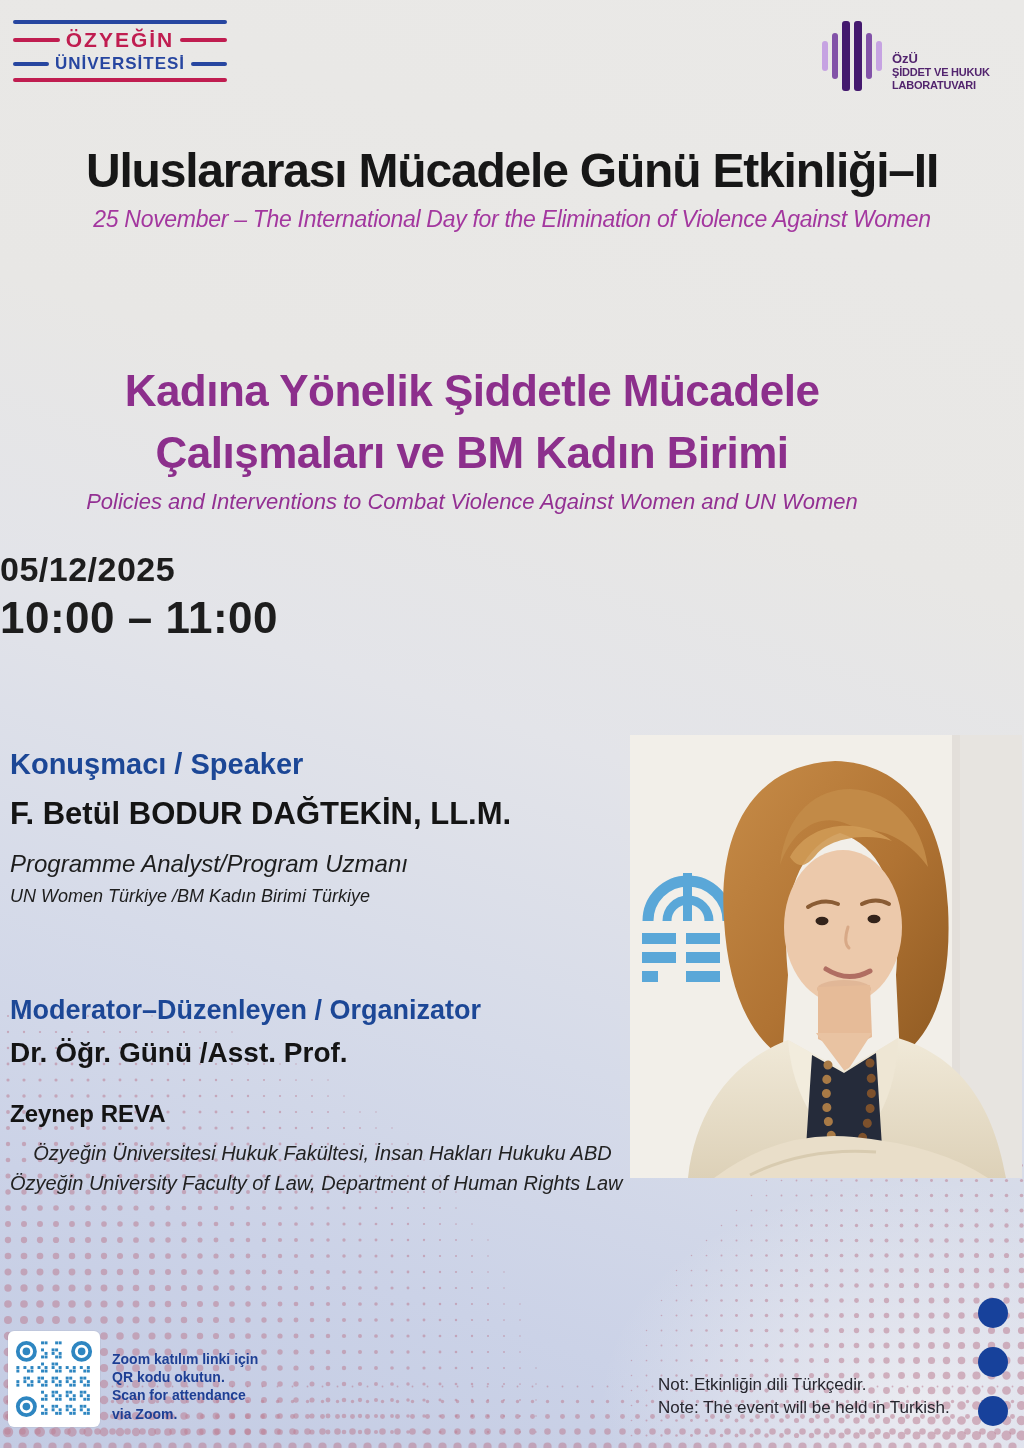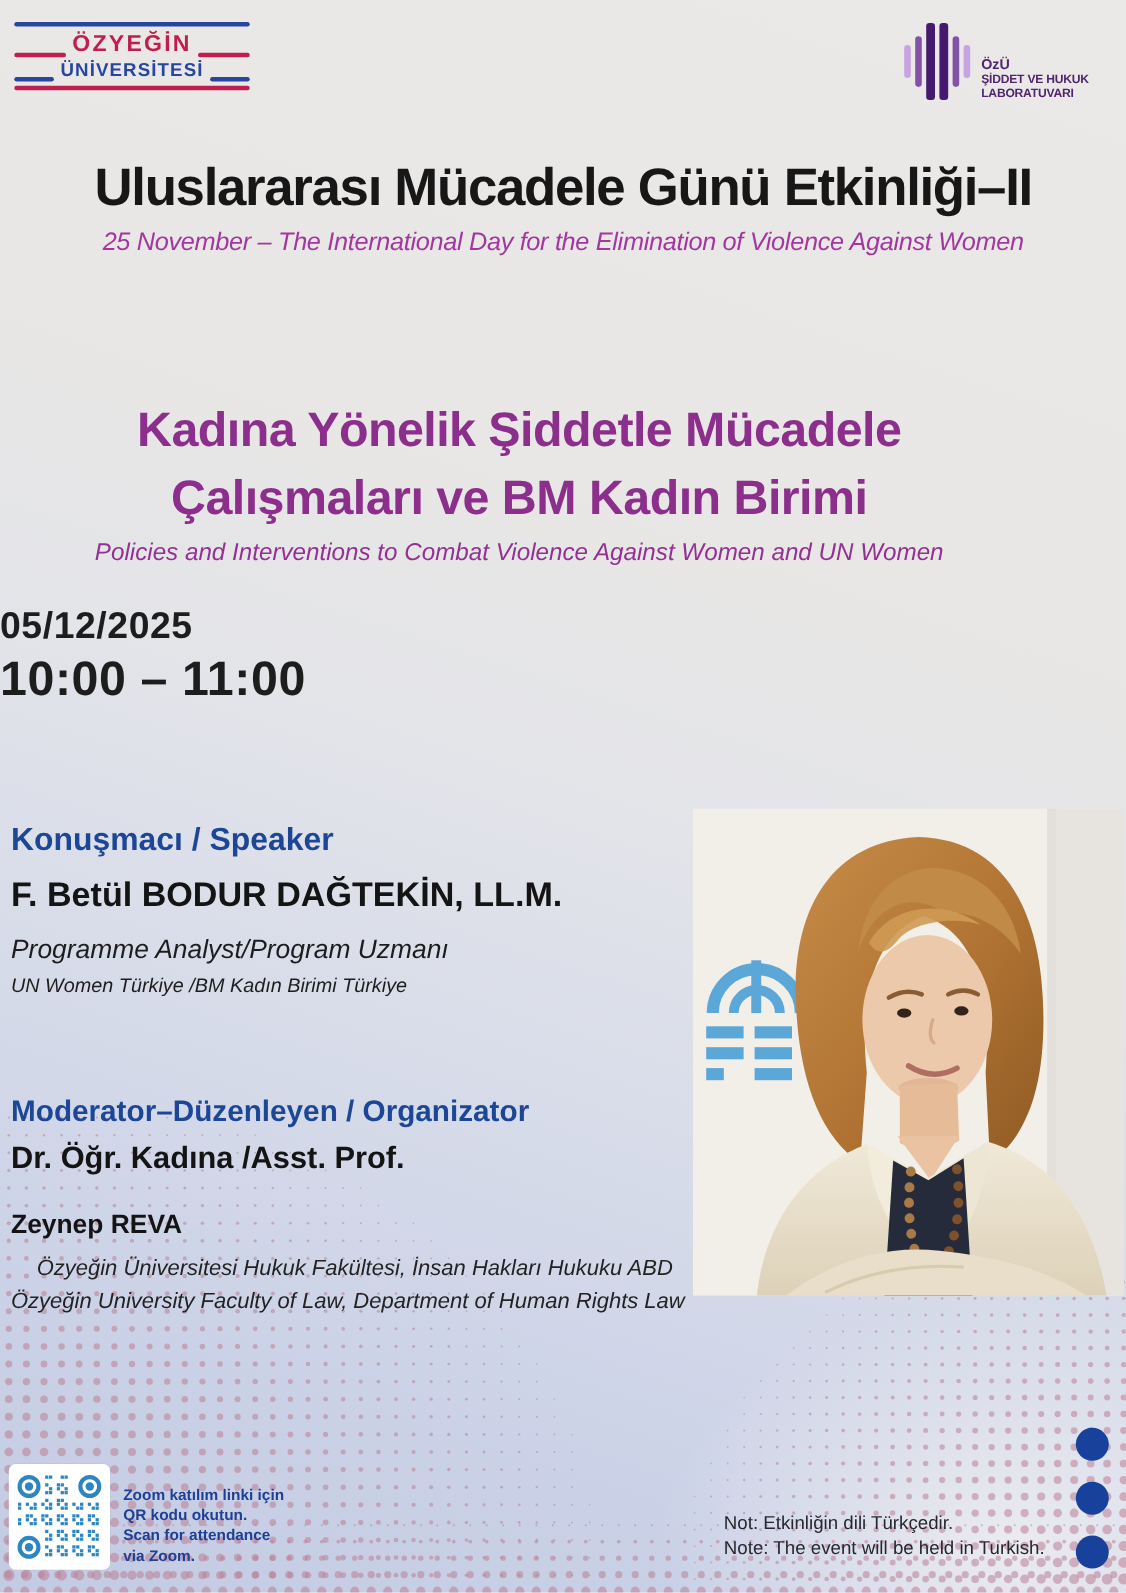--- a/index.html
+++ b/index.html
@@ -9,21 +9,21 @@
     background:
       radial-gradient(460px 320px at 90% 97%, rgba(240,239,242,0.85), rgba(240,239,242,0) 70%),
       linear-gradient(198deg,#eae9e7 0%,#e8e7e5 34%,#e3e4e9 50%,#d6dbe9 68%,#cbd2e7 84%,#c3cbe3 100%);
   }
   .abs{position:absolute;}
   
   .uni-logo{left:13px;top:20px;width:214px;display:flex;flex-direction:column;gap:4px;z-index:3;}
   .uni-rule{height:4px;border-radius:2px;}
   .uni-rule.blue{background:#2746a0;}
   .uni-rule.red{background:#c01d50;}
-  .uni-row{display:flex;align-items:flex-end;gap:6px;font-weight:700;}
+  .uni-row{display:flex;align-items:center;gap:6px;font-weight:700;}
   .uni-row .side{flex:1;height:4px;border-radius:2px;}
   .uni-row.r1{color:#c01d50;font-size:21px;letter-spacing:2px;}
   .uni-row.r1 .side{background:#c01d50;}
   .uni-row.r2{color:#2746a0;font-size:17px;letter-spacing:1px;margin-top:-2px;}
   .uni-row.r2 .side{background:#2746a0;}
   .lab-logo{left:822px;top:20px;width:180px;display:flex;align-items:flex-end;gap:10px;z-index:3;}
   .lab-bars{display:flex;align-items:center;gap:4px;height:72px;}
   .lab-bars span{width:6px;border-radius:3px;display:block;}
   .b1,.b6{height:30px;background:#c6a3e2;}
   .b2,.b5{height:46px;background:#8252a8;}
@@ -1736,21 +1736,21 @@
       <path d="M198,330 C192,386 204,416 214,426" stroke="#a87a46" stroke-width="9" stroke-dasharray="0.1 14" stroke-linecap="round" fill="none"></path>
       <path d="M240,328 C246,382 232,410 218,426" stroke="#7d512c" stroke-width="9" stroke-dasharray="0.1 15" stroke-linecap="round" fill="none"></path>
 
       <path d="M84,443 Q150,394 224,402 Q308,410 358,443 Z" fill="#e9dec9"></path>
       <path d="M120,440 Q176,412 246,417" stroke="#d8cbb0" stroke-width="3" fill="none"></path>
     </svg>
   </div>
 
   <div class="abs moderator-block">
     <div class="mod-h">Moderator–Düzenleyen / Organizator</div>
-    <div class="mod-title">Dr. Öğr. Kadına /Asst. Prof.</div>
+    <div class="mod-title">Dr. Öğr. Günü /Asst. Prof.</div>
     <div class="mod-name">Zeynep REVA</div>
     <div class="mod-aff1">Özyeğin Üniversitesi Hukuk Fakültesi, İnsan Hakları Hukuku ABD</div>
     <div class="mod-aff2">Özyeğin University Faculty of Law, Department of Human Rights Law</div>
   </div>
 
   <div class="abs qr-card">
     <svg width="80" height="80" viewBox="0 0 84 84">
       <rect x="0" y="0" width="84" height="84" fill="#ffffff"></rect>
       <g id="qr-modules" fill="#2e86c1">
           <rect x="2.5" y="28.400000000000002" width="3.1" height="3.1"></rect>

